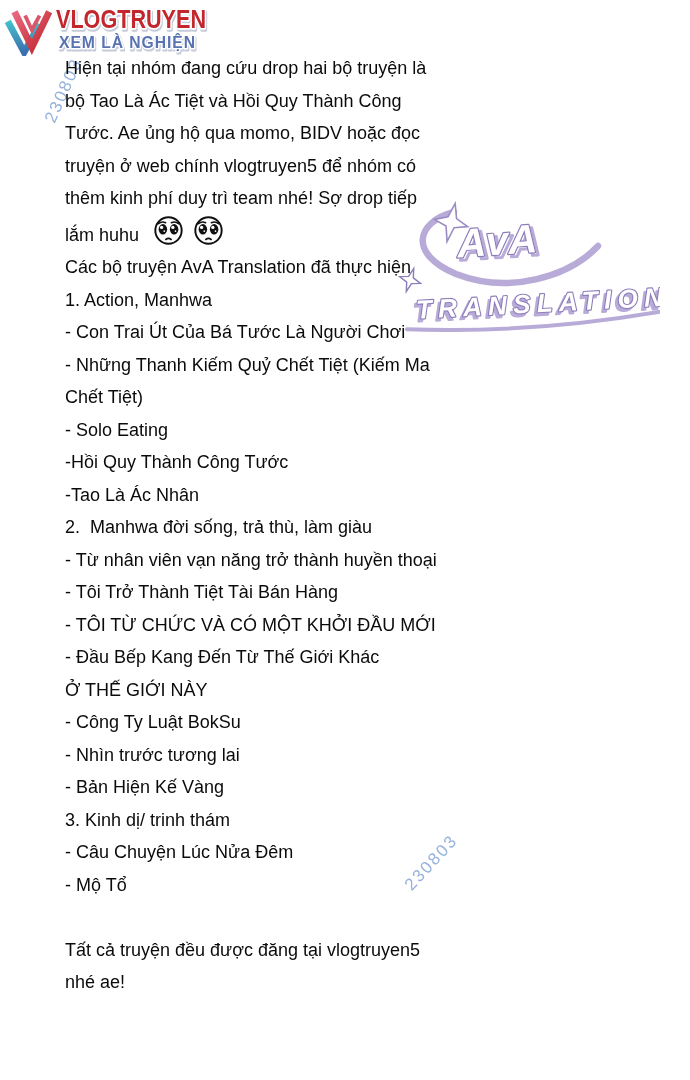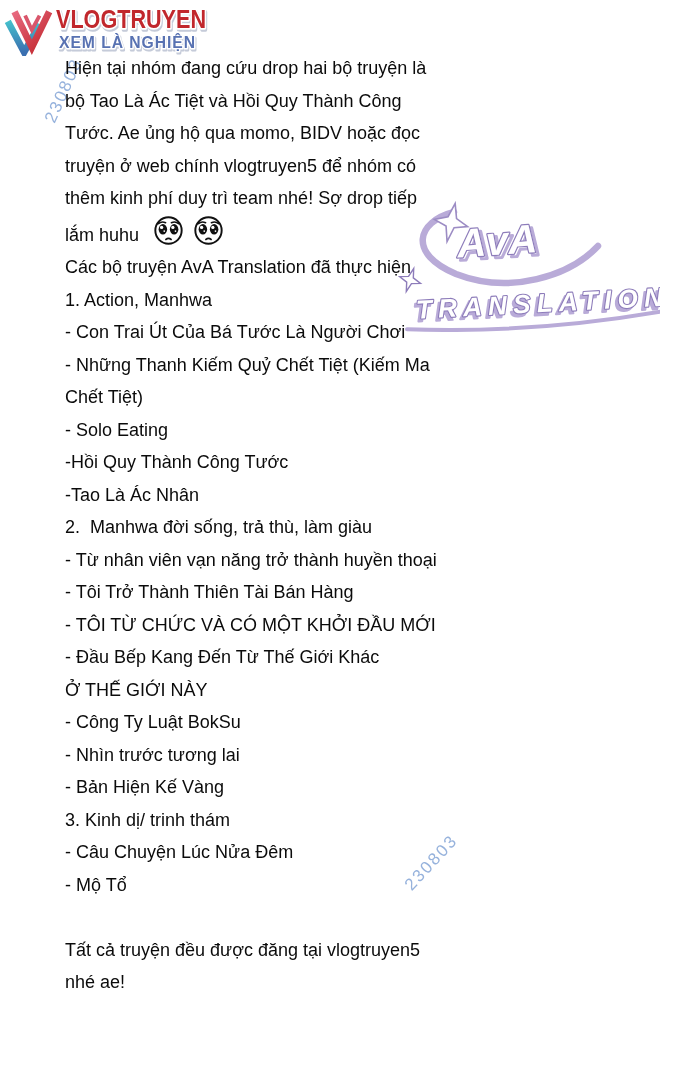--- a/index.html
+++ b/index.html
@@ -106,21 +106,21 @@
       <div class="line">Các bộ truyện AvA Translation đã thực hiện</div>
       <div class="line">1. Action, Manhwa</div>
       <div class="line">- Con Trai Út Của Bá Tước Là Người Chơi</div>
       <div class="line">- Những Thanh Kiếm Quỷ Chết Tiệt (Kiếm Ma</div>
       <div class="line">Chết Tiệt)</div>
       <div class="line">- Solo Eating</div>
       <div class="line">-Hồi Quy Thành Công Tước</div>
       <div class="line">-Tao Là Ác Nhân</div>
       <div class="line">2.  Manhwa đời sống, trả thù, làm giàu</div>
       <div class="line">- Từ nhân viên vạn năng trở thành huyền thoại</div>
-      <div class="line">- Tôi Trở Thành Thiên Tài Bán Hàng</div>
+      <div class="line">- Tôi Trở Thành Tiệt Tài Bán Hàng</div>
       <div class="line">- TÔI TỪ CHỨC VÀ CÓ MỘT KHỞI ĐẦU MỚI</div>
       <div class="line">- Đầu Bếp Kang Đến Từ Thế Giới Khác</div>
       <div class="line">Ở THẾ GIỚI NÀY</div>
       <div class="line">- Công Ty Luật BokSu</div>
       <div class="line">- Nhìn trước tương lai</div>
       <div class="line">- Bản Hiện Kế Vàng</div>
       <div class="line">3. Kinh dị/ trinh thám</div>
       <div class="line">- Câu Chuyện Lúc Nửa Đêm</div>
       <div class="line">- Mộ Tổ</div>
       <div class="line"></div>

